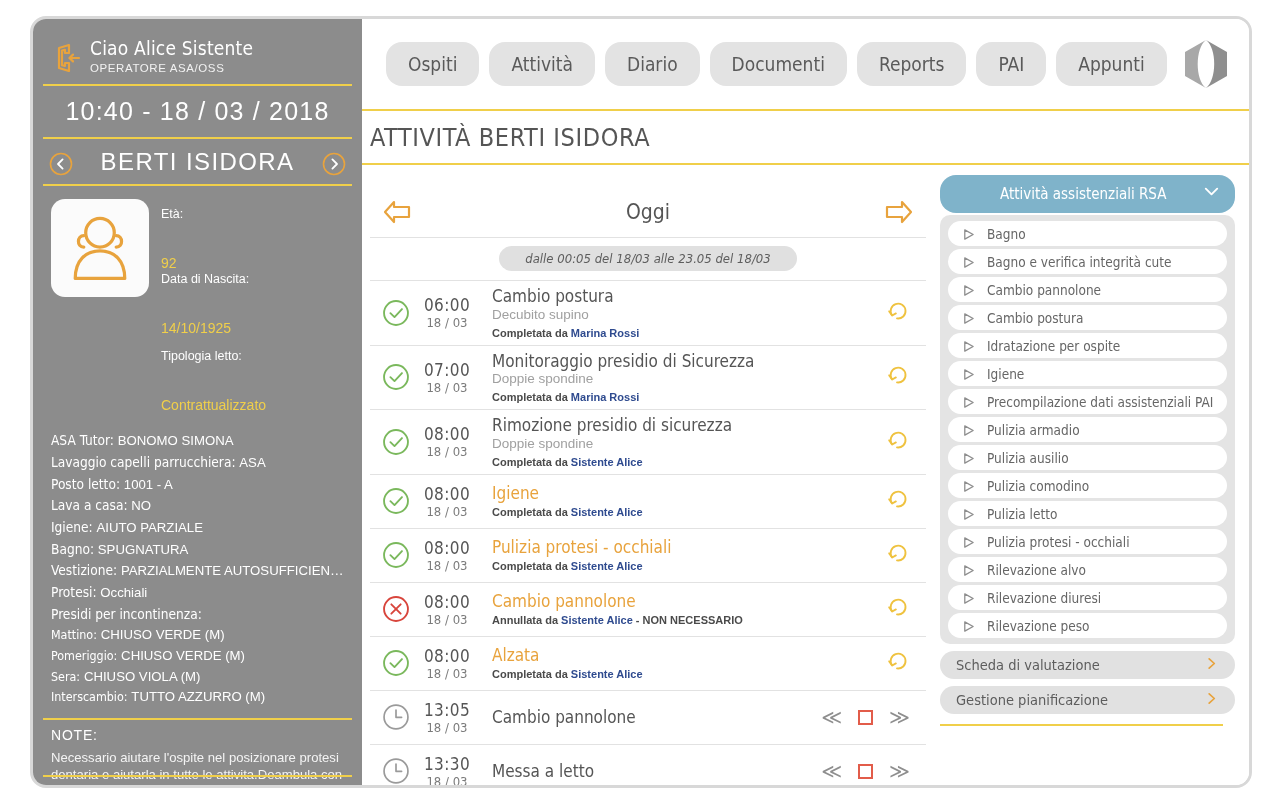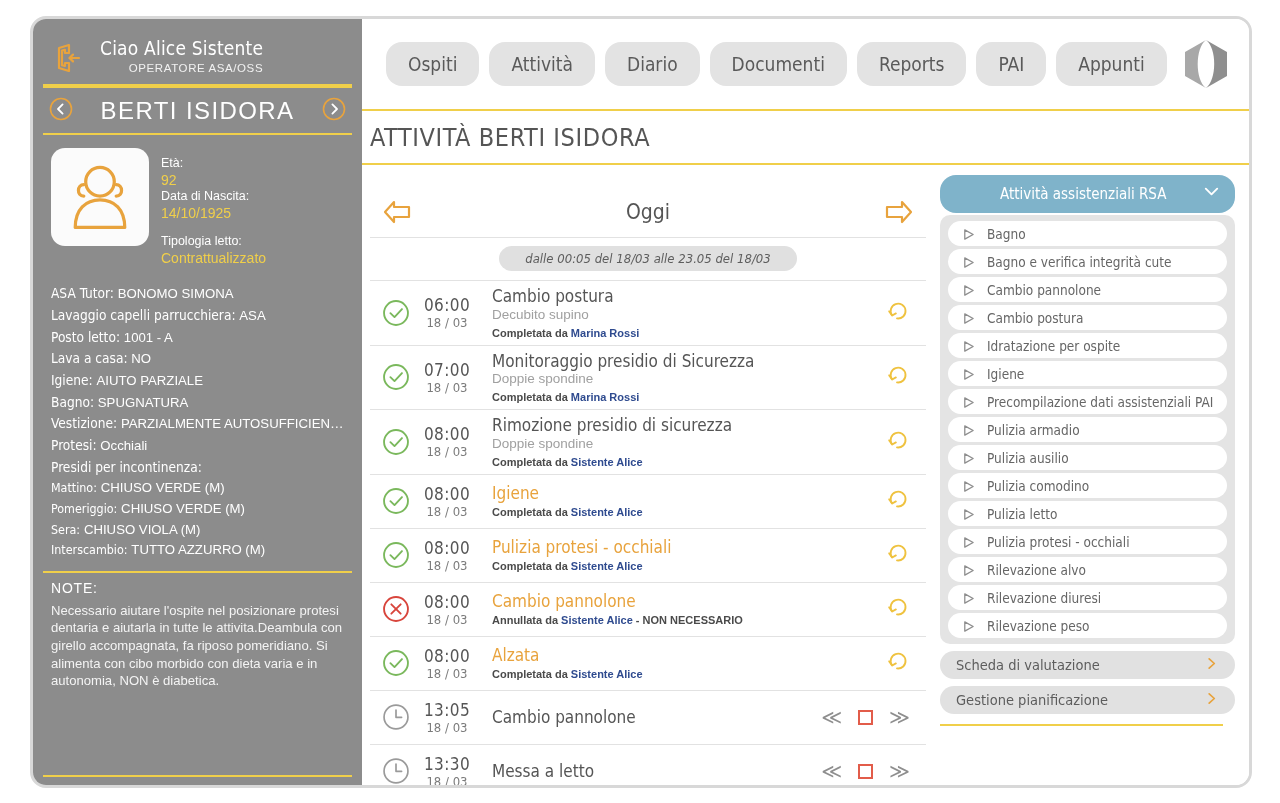--- a/index.html
+++ b/index.html
@@ -26,45 +26,45 @@
   #sidebar {
     width: 329px;
     background: #8c8c8c;
     color: #ffffff;
     flex: 0 0 329px;
     position: relative;
     padding: 0 14px;
   }
   .side-rule { height: 2px; background: #f0cf4a; margin: 0 -4px; }
 
-  #user-row { display: flex; align-items: center; gap: 19px; padding: 20px 0 10px 6px; text-align: right; }
+  #user-row { display: flex; align-items: center; gap: 9px; padding: 20px 0 10px 6px; }
   #logout-icon { width: 28px; height: 30px; flex: 0 0 28px; }
   #user-text { line-height: 1.05; }
   #greeting { font-family: "DejaVu Sans Condensed","Liberation Sans", sans-serif;
     font-size: 19px; letter-spacing: .2px; font-weight: 400; }
   #role { font-size: 11.5px; letter-spacing: .6px; color: #f2f2f2; margin-top: 3px; }
 
   #clock {
     text-align: center; font-size: 25px; letter-spacing: 1.2px;
     padding: 11px 0 11px; font-weight: 400;
   }
 
-  #patient-nav { display: flex; align-items: flex-start; justify-content: space-between; padding: 9px 2px 8px; }
+  #patient-nav { display: flex; align-items: flex-end; justify-content: space-between; padding: 9px 2px 8px; }
   #patient-name-hdr { font-size: 24px; letter-spacing: 1.4px; flex: 1; text-align: center; }
   .nav-circle { width: 24px; height: 24px; flex: 0 0 24px; cursor: pointer; }
 
   #patient-card { display: flex; gap: 12px; padding: 13px 2px 8px 4px; }
   #avatar {
     width: 98px; height: 98px; flex: 0 0 98px;
     background: #fbfbfb; border-radius: 14px;
     display: flex; align-items: center; justify-content: center;
   }
   #patient-meta { font-size: 13px; padding-top: 8px; line-height: 1.25; }
   .meta-label { color: #ffffff; font-size: 12.5px; }
-  .meta-value { color: #f0cf4a; font-size: 14px; }
+  .meta-value { color: #f0cf4a; font-size: 14px; margin-top: 32px; }
   .meta-gap { height: 12px; }
 
   #patient-fields { padding: 8px 2px 6px 4px; font-size: 13.6px; line-height: 1.52; }
   #patient-fields .fl { font-family: "DejaVu Sans Condensed","Liberation Sans", sans-serif; color: #ffffff; }
   #patient-fields .fv { color: #ffffff; font-size: 13.2px; }
   #patient-fields .row { white-space: nowrap; overflow: hidden; text-overflow: ellipsis; }
   .sm-label { font-size: 12.4px; }
 
   #note-block { padding: 7px 4px 0; }
   #note-title { font-size: 14px; letter-spacing: .8px; padding-bottom: 6px; }
@@ -170,20 +170,21 @@
           <path d="M26 16 L17 16 M20 12.6 L16.4 16 L20 19.4" fill="none" stroke="#e8a33d" stroke-width="2.2" stroke-linecap="round" stroke-linejoin="round"></path>
         </svg>
       </span>
       <div id="user-text">
         <div id="greeting">Ciao Alice Sistente</div>
         <div id="role">OPERATORE ASA/OSS</div>
       </div>
     </div>
 
     <div class="side-rule"></div>
+    <div id="clock">10:40 - 18 / 03 / 2018</div>
     <div class="side-rule"></div>
 
     <div id="patient-nav">
       <span class="nav-circle">
         <svg viewBox="0 0 24 24" width="24" height="24">
           <circle cx="12" cy="12" r="10.5" fill="none" stroke="#e8a33d" stroke-width="1.6"></circle>
           <path d="M13.6 7.4 L9 12 L13.6 16.6" fill="none" stroke="#ffffff" stroke-width="1.8" stroke-linecap="round" stroke-linejoin="round"></path>
         </svg>
       </span>
       <span id="patient-name-hdr">BERTI ISIDORA</span>

